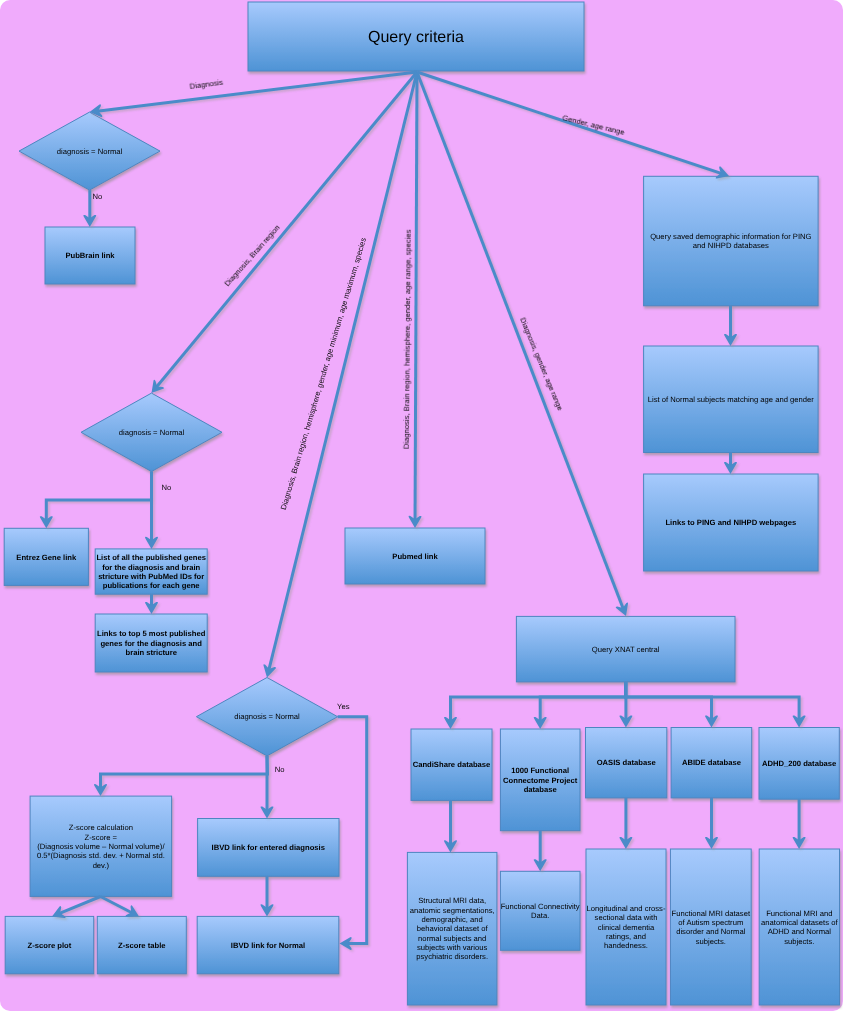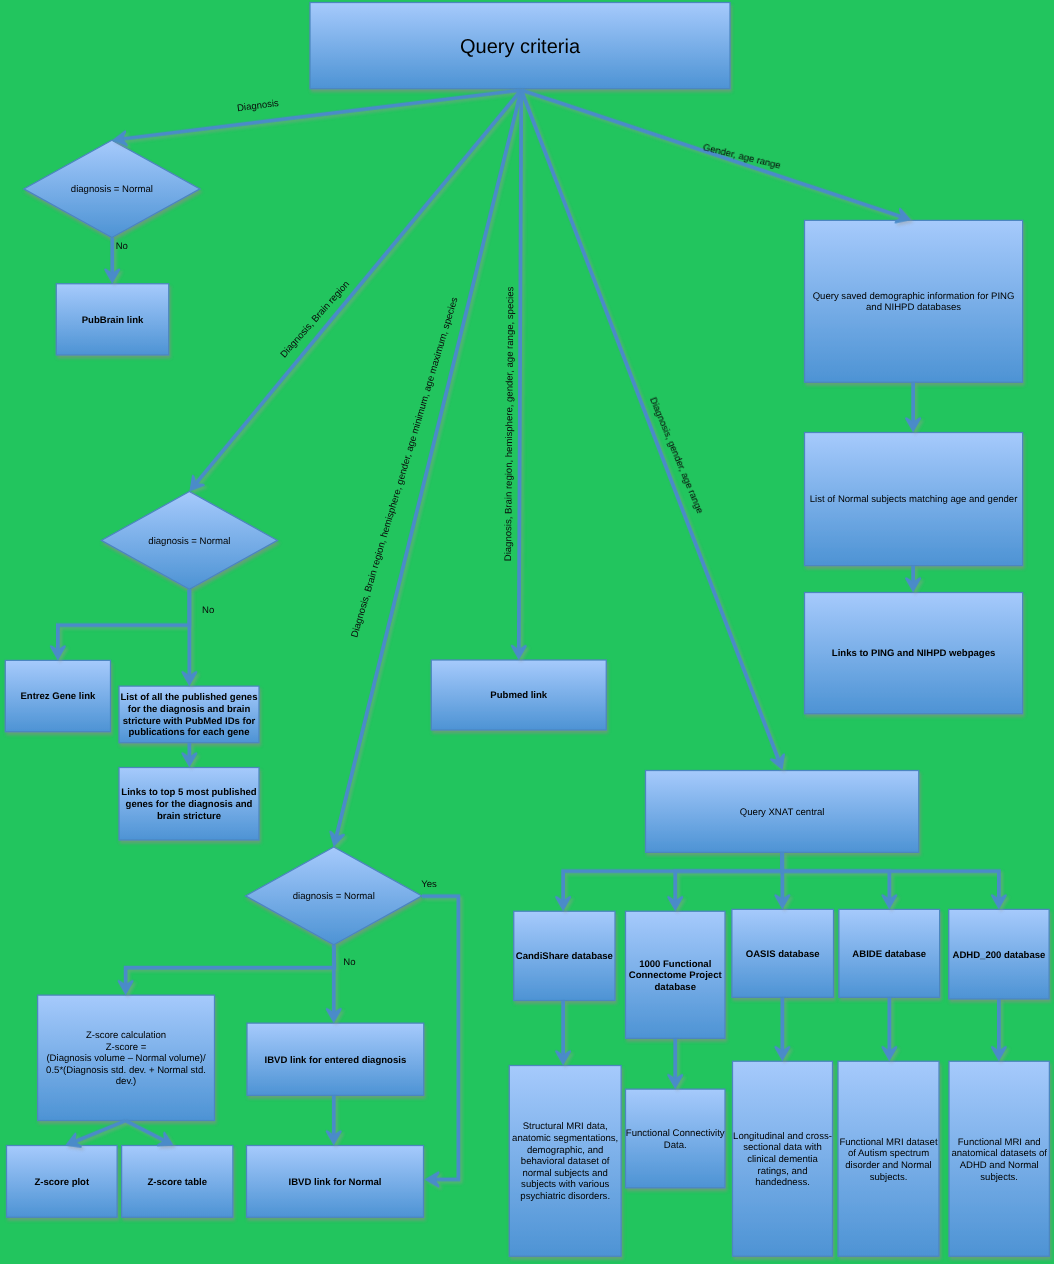--- a/index.html
+++ b/index.html
@@ -1,21 +1,21 @@
 <!DOCTYPE html>
 <html><head>
 <meta charset="utf-8">
 <title>Query criteria flowchart</title>
 <style>
   html,body{margin:0;padding:0;background:#ffffff;}
   body{width:843px;height:1011px;overflow:hidden;
        font-family:"Liberation Sans",sans-serif;
        -webkit-font-smoothing:antialiased;text-rendering:geometricPrecision;}
   text{-webkit-font-smoothing:antialiased;}
-  #canvas{position:relative;width:843px;height:1011px;background:#22c55e;}
+  #canvas{position:relative;width:843px;height:1011px;background:#f0abfc;border-radius:10px;}
   svg#diagram{position:absolute;left:0;top:0;width:843px;height:1011px;display:block;}
   .nodetext{fill:#000;font-family:"Liberation Sans",sans-serif;text-anchor:middle;}
   .edgelabel{fill:#0a0a0a;font-family:"Liberation Sans",sans-serif;}
   #label-layer,#node-layer{opacity:0.999;}
   .shape{stroke:#4D86C0;stroke-width:1;}
   .conn{stroke:#4A8BC9;stroke-width:3;fill:none;stroke-linecap:butt;stroke-linejoin:miter;}
 </style>
 </head>
 <body>
 

